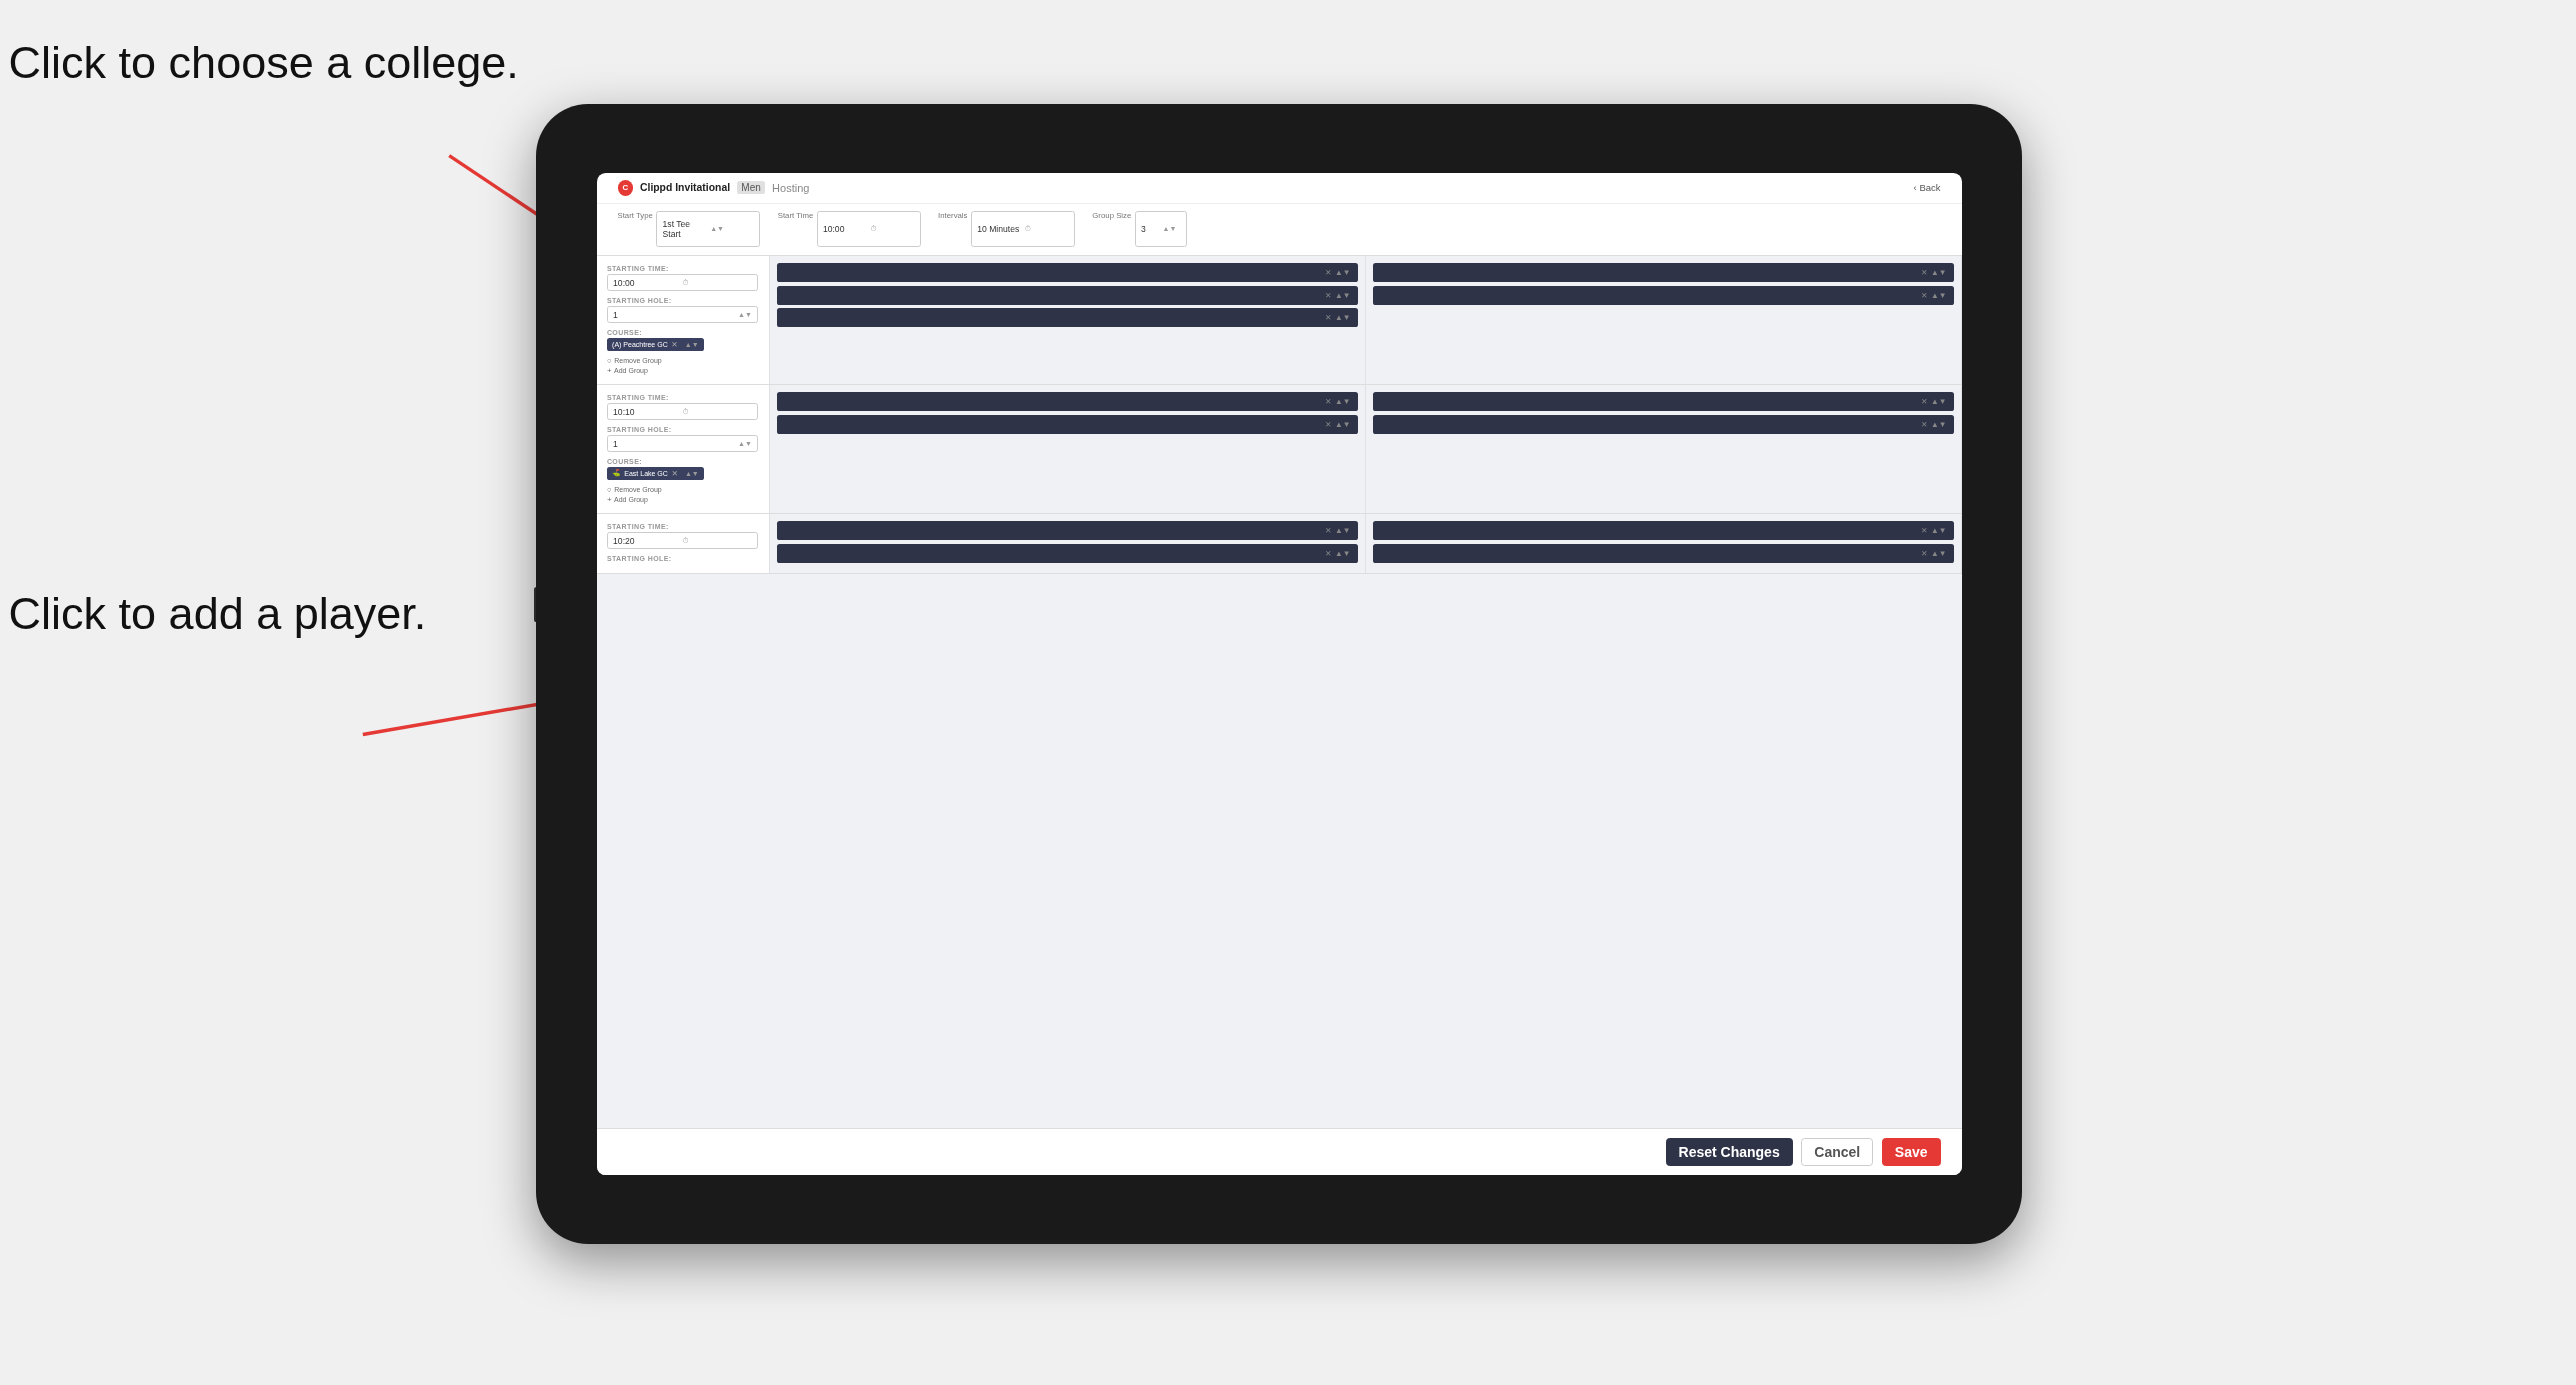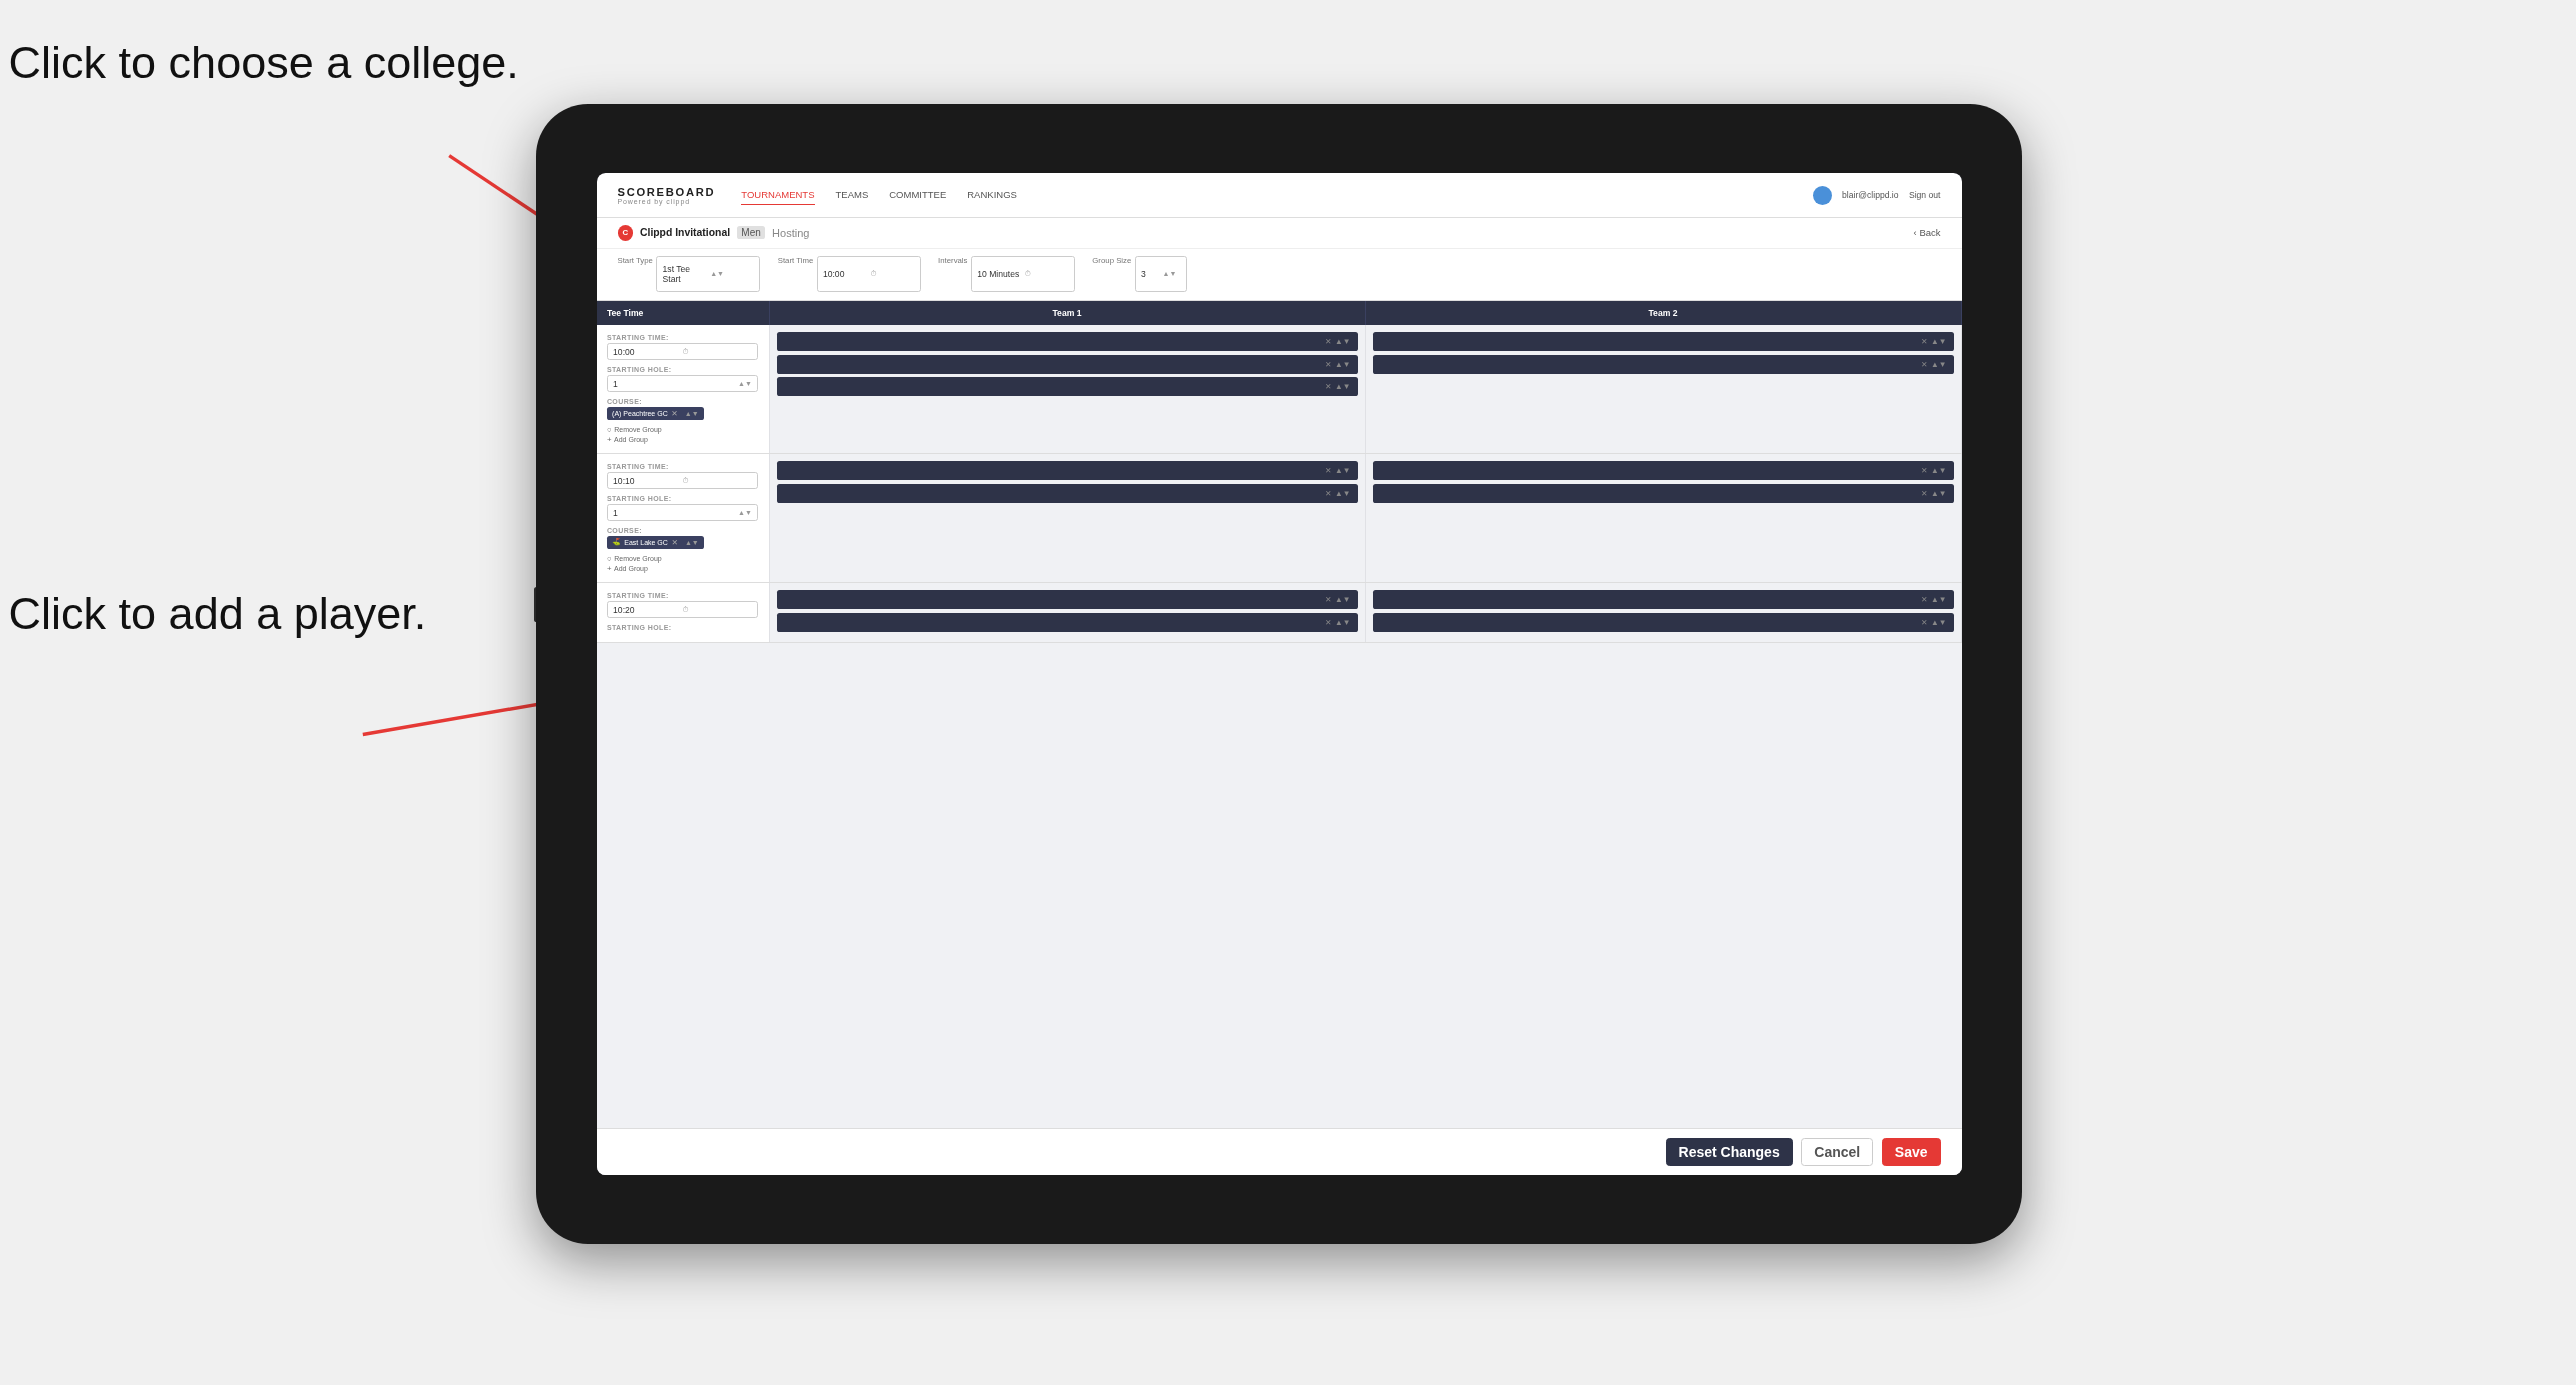--- a/index.html
+++ b/index.html
@@ -367,37 +367,20 @@
 
   <line x1="420" y1="850" x2="1000" y2="750" stroke="#e53935" stroke-width="4"></line>
   <polygon points="1000,750 960,745 975,775" fill="#e53935"></polygon>
 </svg>
 
 <div class="tablet-side-btn"></div>
 
 <div class="tablet-frame">
   <div class="tablet-screen">
 
-    <div class="nav-bar">
-      <div class="brand">
-        <span class="brand-title">SCOREBOARD</span>
-        <span class="brand-sub">Powered by clippd</span>
-      </div>
-      <div class="nav-links">
-        <span class="nav-link active">TOURNAMENTS</span>
-        <span class="nav-link">TEAMS</span>
-        <span class="nav-link">COMMITTEE</span>
-        <span class="nav-link">RANKINGS</span>
-      </div>
-      <div class="nav-right">
-        <div class="user-avatar"></div>
-        <span>blair@clippd.io</span>
-        <span style="cursor:pointer;color:#555;">Sign out</span>
-      </div>
-    </div>
 
     <div class="tournament-header">
       <div class="tournament-title">
         <div class="clippd-icon">C</div>
         <span class="tournament-name">Clippd Invitational</span>
         <span class="tournament-badge">Men</span>
         <span class="tournament-sub">Hosting</span>
       </div>
       <span class="back-btn">‹ <span>Back</span></span>
     </div>
@@ -428,25 +411,20 @@
         <span class="setting-label">Group Size</span>
         <div class="setting-input" style="min-width:52px;">
           <span>3</span>
           <span class="setting-arrow">▲▼</span>
         </div>
       </div>
     </div>
 
     <div class="main-content">
 
-      <div class="table-header">
-        <div class="th-cell">Tee Time</div>
-        <div class="th-cell">Team 1</div>
-        <div class="th-cell">Team 2</div>
-      </div>
 
       <div class="table-body">
 
         <div class="group-row">
           <div class="left-panel">
             <div class="field-label">STARTING TIME:</div>
             <div class="time-input">
               <span>10:00</span>
               <span class="setting-icon" style="margin-left:auto;">⏱</span>
             </div>

